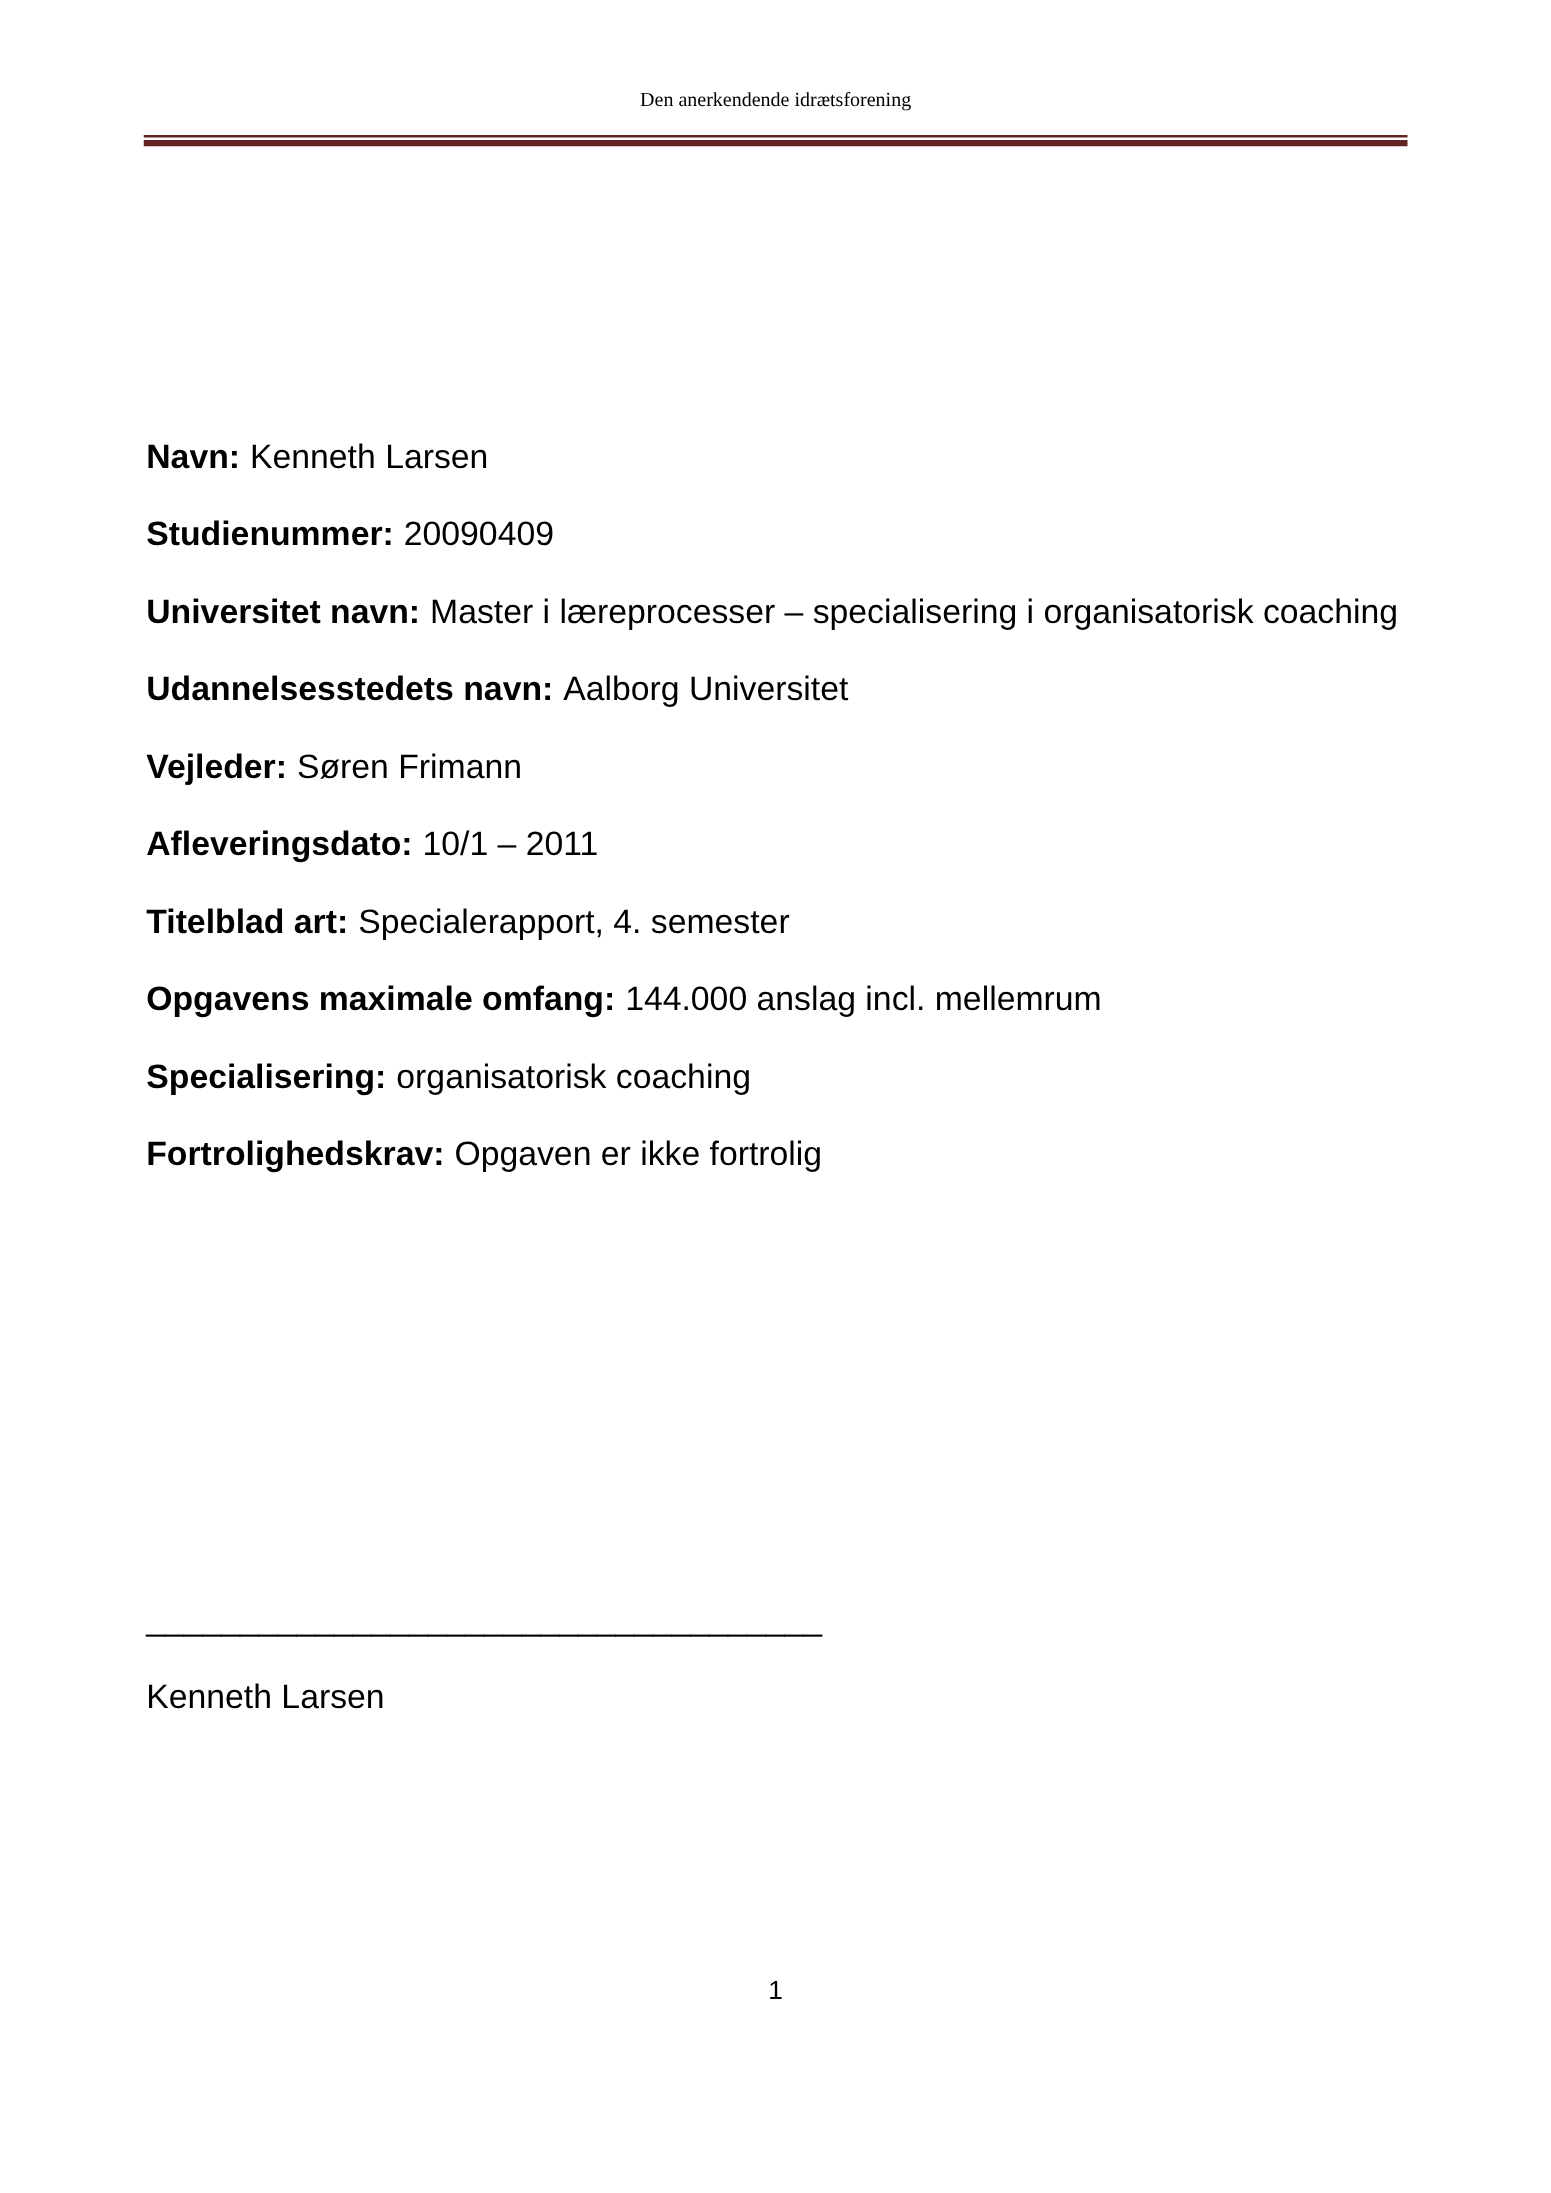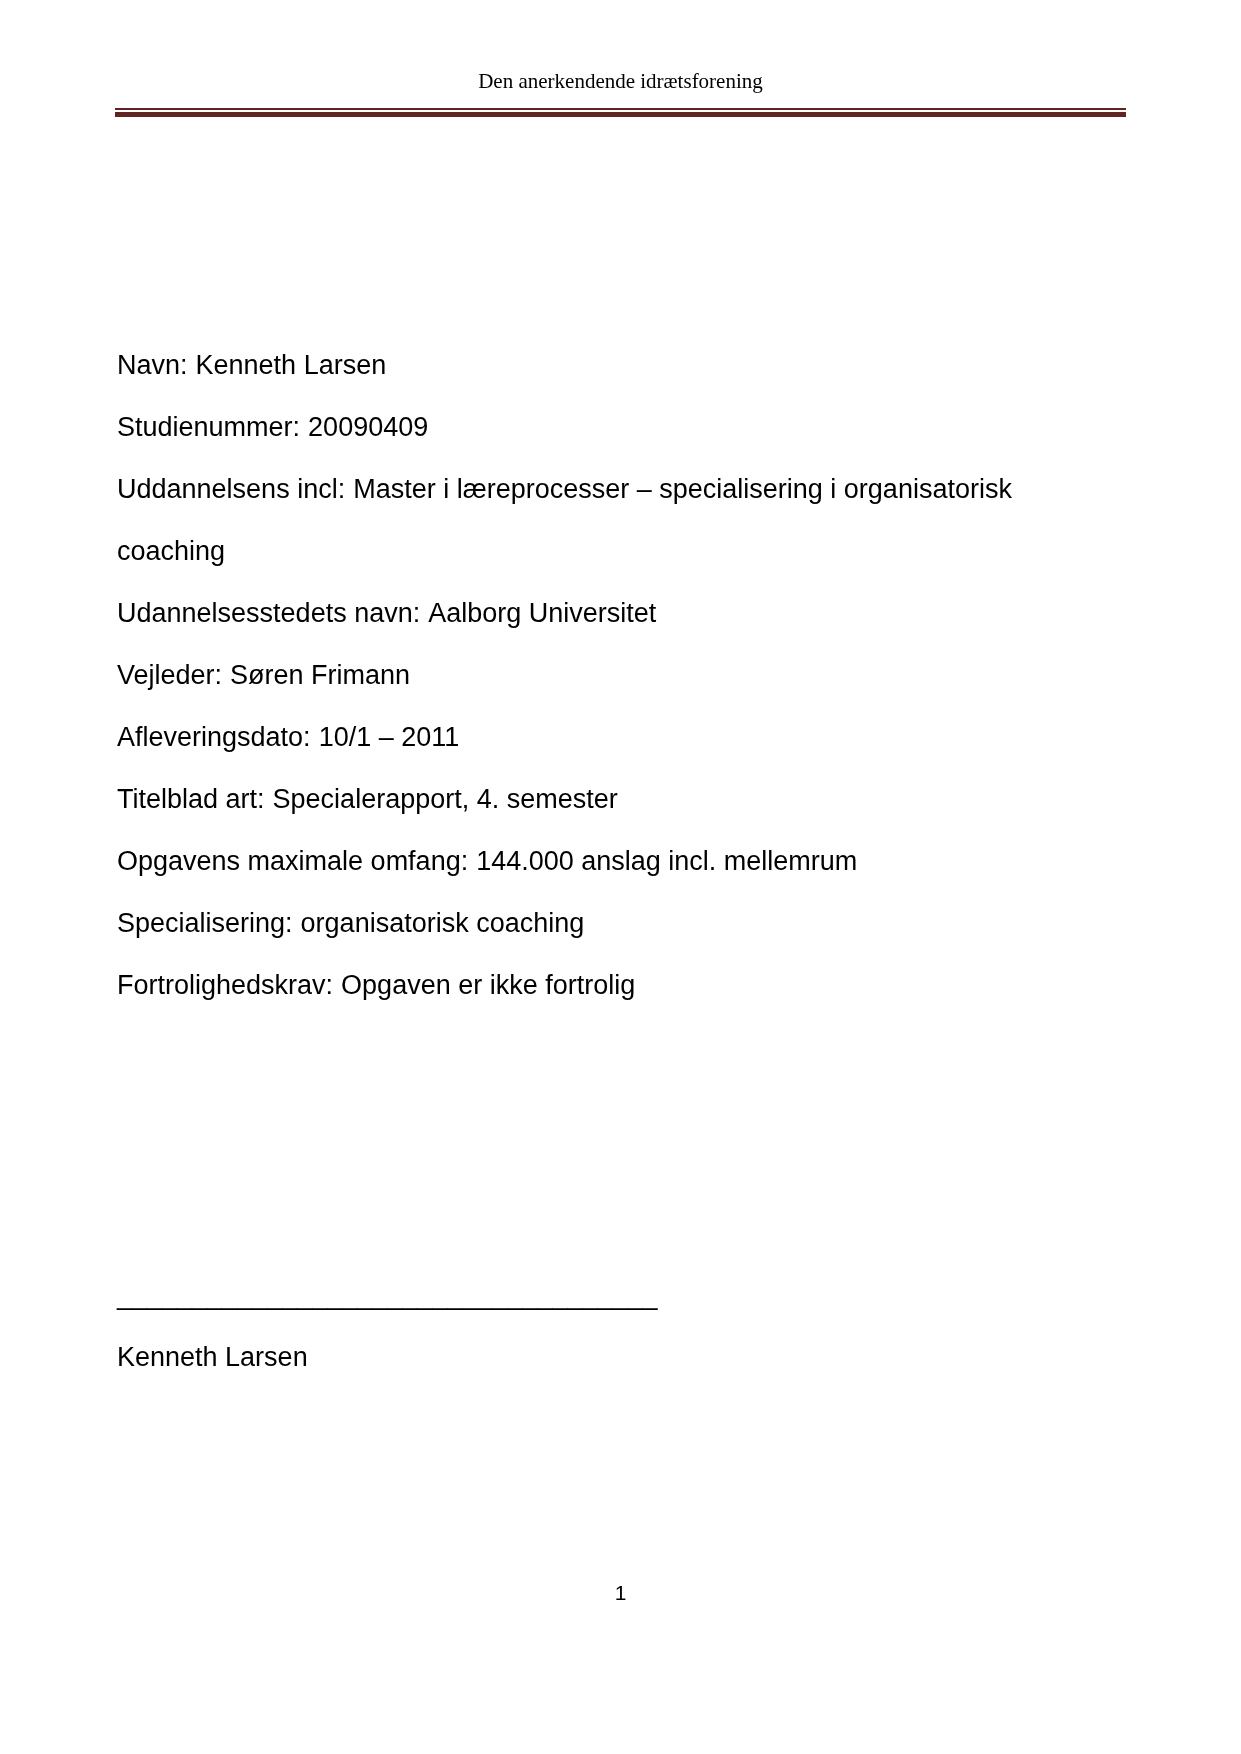--- a/index.html
+++ b/index.html
@@ -14,21 +14,21 @@
     font-family: "Liberation Sans", sans-serif;
     overflow: hidden;
   }
   .header-title {
     position: absolute;
     top: 68px;
     left: 0;
     width: 100%;
     text-align: center;
     font-family: "Liberation Serif", serif;
-    font-size: 21px;
+    font-size: 16px;
     line-height: 26px;
     color: #000000;
   }
   .header-border {
     position: absolute;
     top: 108px;
     left: 115px;
     width: 1011px;
   }
   .hb-thin  { height: 2px; background: var(--accent); }
@@ -45,21 +45,21 @@
   }
   .fields {
     position: absolute;
     top: 334px;
     left: 117px;
     width: 1008px;
     font-size: 27px;
     line-height: 62px;
   }
   .field-line { margin: 0; }
-  .field-line .lbl { font-weight: normal; margin-right: 8px; }
+  .field-line .lbl { font-weight: bold; margin-right: 8px; }
   .signature-line {
     position: absolute;
     top: 1264px;
     left: 117px;
     font-size: 27px;
     line-height: 62px;
     white-space: pre;
   }
   .signature-name {
     position: absolute;
@@ -90,21 +90,21 @@
       <div class="hb-thick"></div>
     </div>
   </div>
 
 
   <div class="fields" id="fields">
     <div class="field-line"><span class="lbl">Navn:</span><span class="val">Kenneth Larsen</span></div>
 
     <div class="field-line"><span class="lbl">Studienummer:</span><span class="val">20090409</span></div>
 
-    <div class="field-line"><span class="lbl">Uddannelsens incl:</span><span class="val">Master i læreprocesser – specialisering i organisatorisk coaching</span></div>
+    <div class="field-line"><span class="lbl">Universitet navn:</span><span class="val">Master i læreprocesser – specialisering i organisatorisk coaching</span></div>
 
     <div class="field-line"><span class="lbl">Udannelsesstedets navn:</span><span class="val">Aalborg Universitet</span></div>
 
     <div class="field-line"><span class="lbl">Vejleder:</span><span class="val">Søren Frimann</span></div>
 
     <div class="field-line"><span class="lbl">Afleveringsdato:</span><span class="val">10/1 – 2011</span></div>
 
     <div class="field-line"><span class="lbl">Titelblad art:</span><span class="val">Specialerapport, 4. semester</span></div>
 
 

